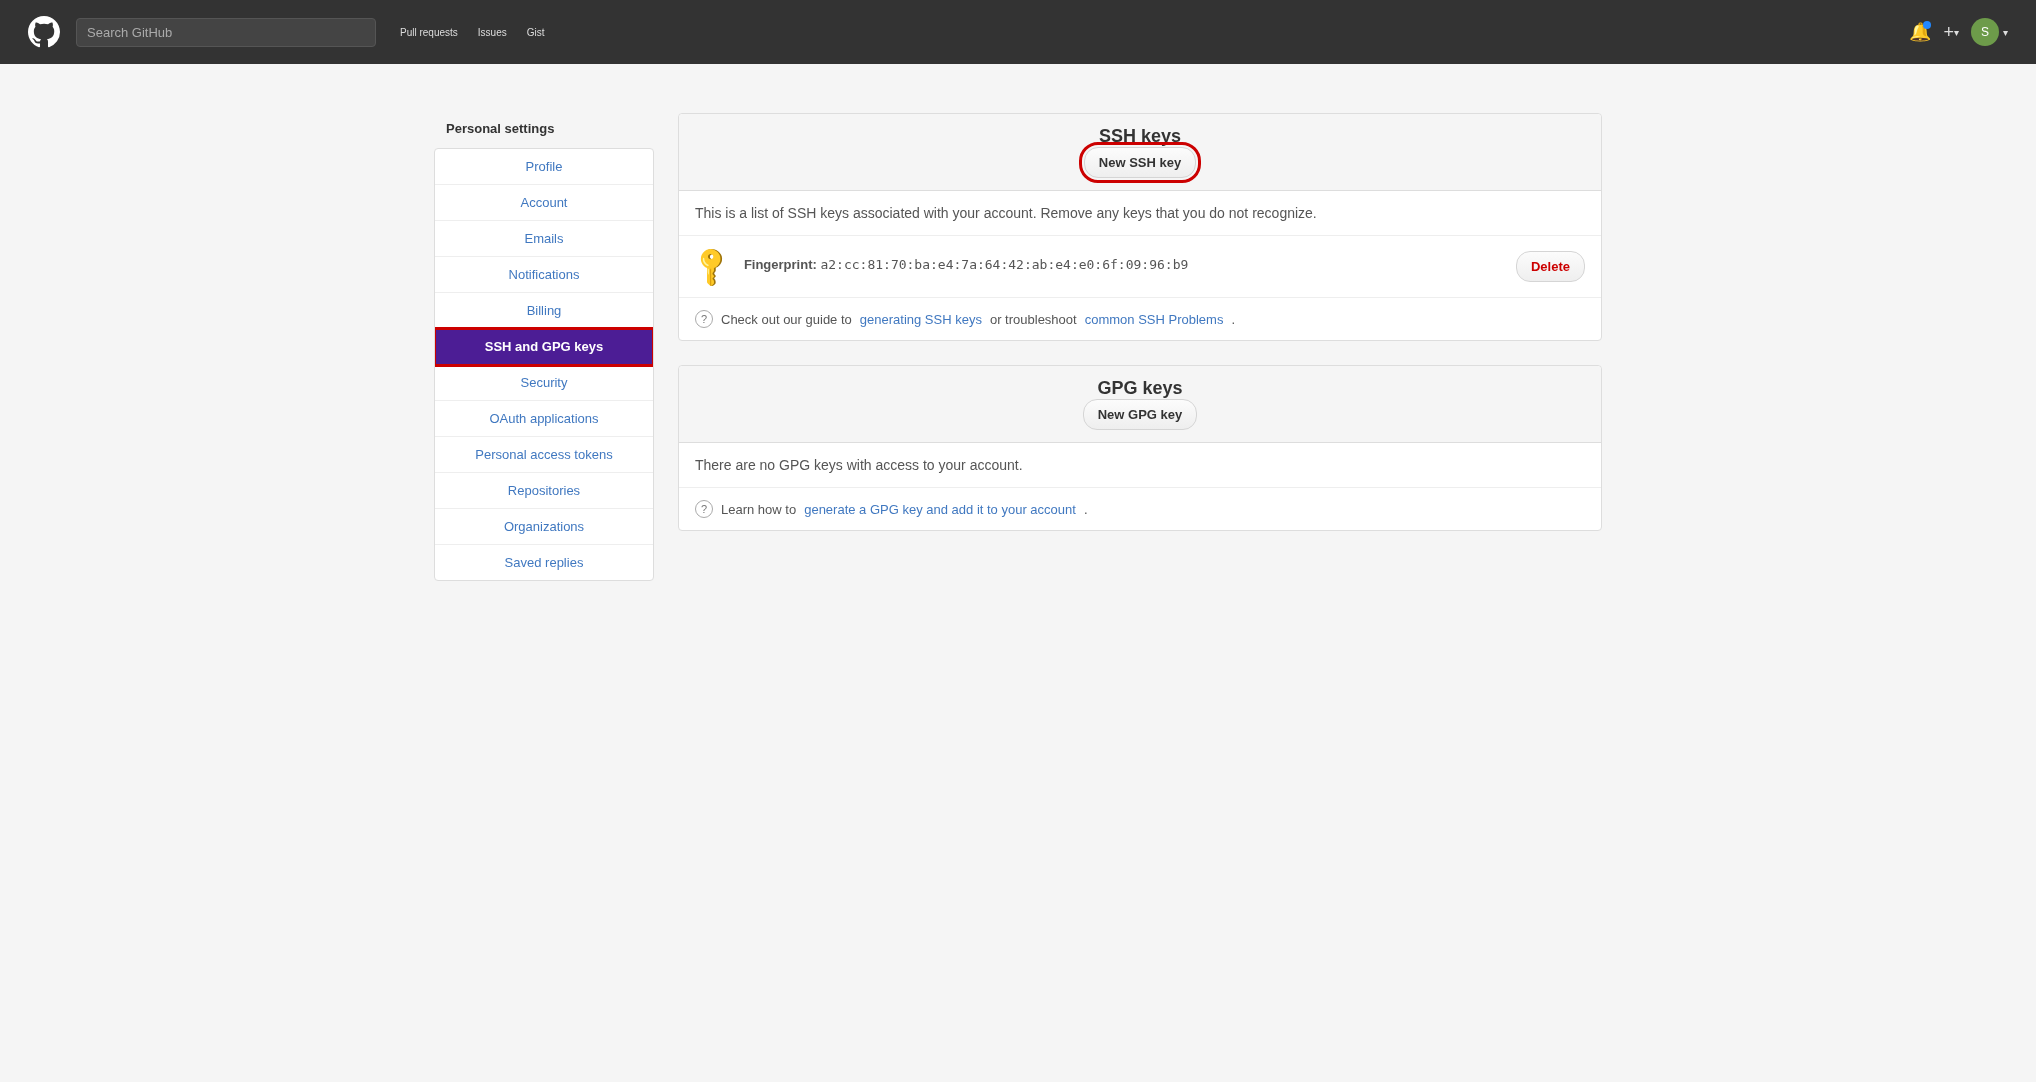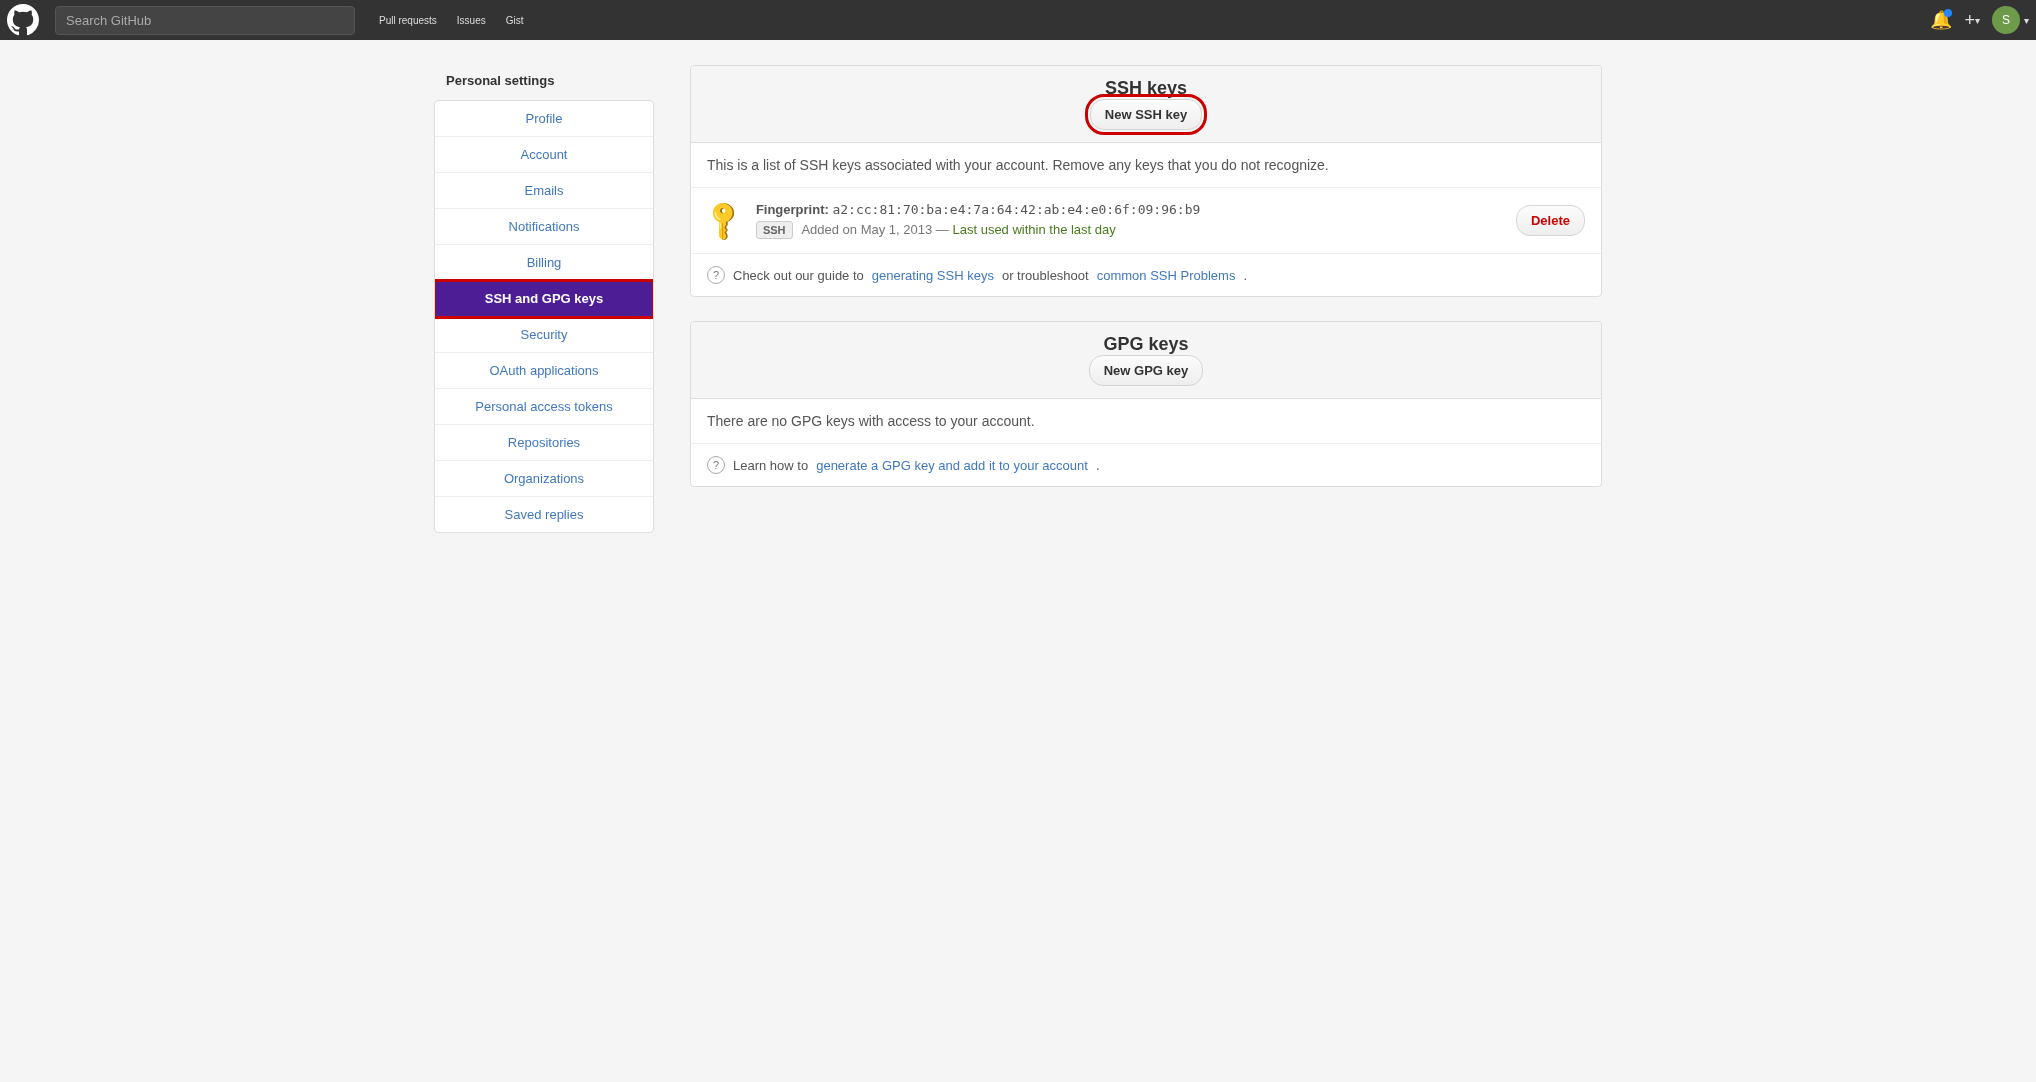--- a/index.html
+++ b/index.html
@@ -6,24 +6,24 @@
     body {
       font-family: -apple-system, BlinkMacSystemFont, "Segoe UI", Helvetica, Arial, sans-serif;
       font-size: 14px;
       background: #f5f5f5;
       color: #333;
     }
 
     
     .header {
       background: #333;
-      height: 40px;
-      display: flex;
-      align-items: center;
-      padding: 0 7px;
+      height: 64px;
+      display: flex;
+      align-items: center;
+      padding: 0 28px;
       gap: 16px;
     }
     .header-logo {
       width: 32px;
       height: 32px;
       fill: white;
       flex-shrink: 0;
     }
     .header-search {
       flex: 1;
@@ -92,22 +92,22 @@
       gap: 4px;
       cursor: pointer;
       color: #ddd;
       font-size: 12px;
     }
 
     
     .page-container {
       display: flex;
       max-width: 1200px;
-      margin: 12px auto;
-      gap: 36px;
+      margin: 36px auto;
+      gap: 24px;
       padding: 13px 16px;
     }
 
     
     .sidebar {
       width: 220px;
       flex-shrink: 0;
     }
     .sidebar-title {
       font-size: 13px;
@@ -380,25 +380,20 @@
 
       <div class="section-description">This is a list of SSH keys associated with your account. Remove any keys that you do not recognize.</div>
 
       <div class="key-item">
         <div class="key-icon" style="color: rgb(74, 122, 28); font-size: 28px; transform: rotate(-45deg); display: inline-block;">🔑</div>
         <div class="key-details">
           <div class="key-fingerprint">
             <span>Fingerprint:</span>
             <code>a2:cc:81:70:ba:e4:7a:64:42:ab:e4:e0:6f:09:96:b9</code>
           </div>
-          <div class="key-meta">
-            <span class="key-badge">SSH</span>
-            <span>Added on May 1, 2013 —</span>
-            <span class="last-used">Last used within the last day</span>
-          </div>
         </div>
         <button class="btn btn-delete">Delete</button>
       </div>
 
       <div class="section-help">
         <span class="help-icon">?</span>
         <span>Check out our guide to</span>
         <a href="#">generating SSH keys</a>
         <span>or troubleshoot</span>
         <a href="#">common SSH Problems</a>

